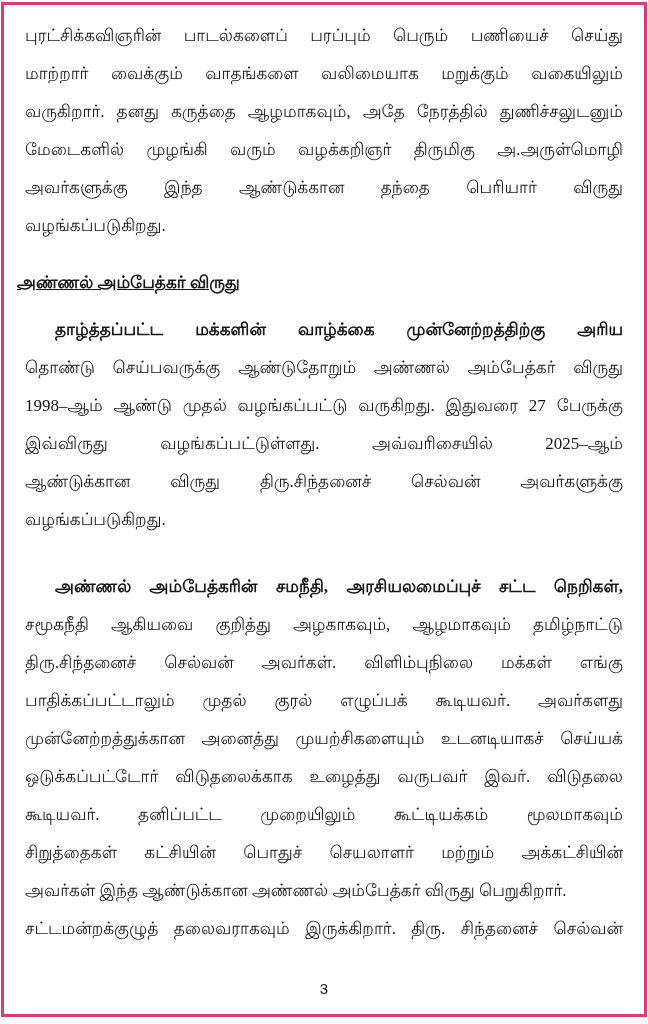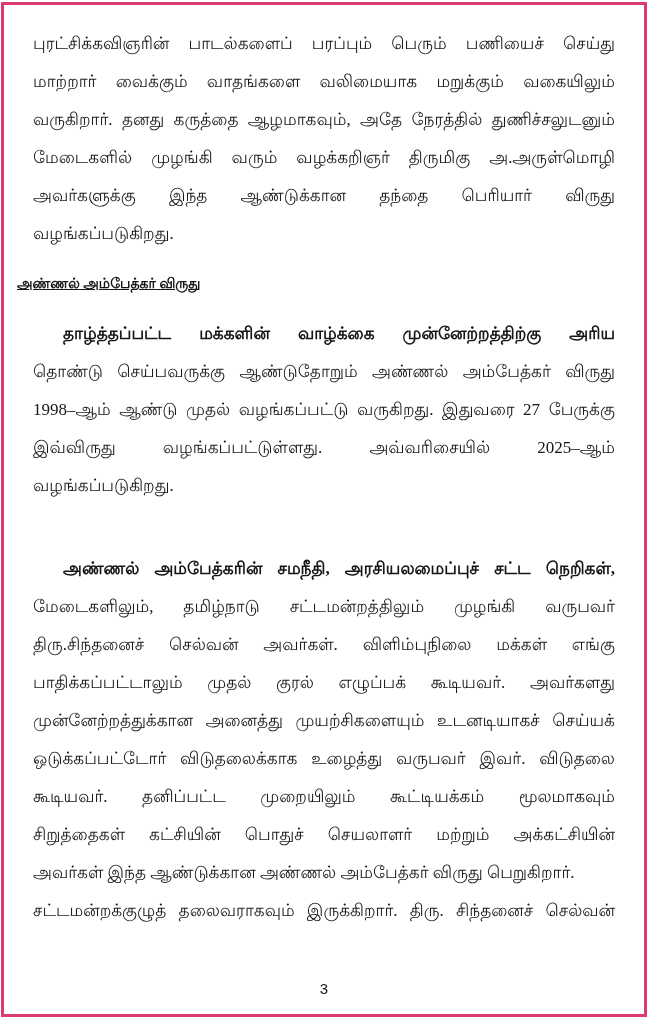--- a/index.html
+++ b/index.html
@@ -17,38 +17,38 @@
     left: 1px; top: 2px; right: 1px; bottom: 7px;
     border: 3px solid var(--border-color);
     background: var(--bg);
   }
   .content {
     position: absolute;
     left: 13px; right: 13px; top: 4px; bottom: 40px;
     font-size: 17px;
     line-height: 38px;
   }
-  .para { margin: 16px; }
+  .para { margin: 8px; }
   .para .line {
     text-align: justify;
     text-align-last: justify;
     white-space: normal;
   }
   .para .line.last {
     text-align-last: left;
   }
   .para.indent .line.first {
     text-indent: 30px;
     font-weight: bold;
   }
   .section-heading {
     font-weight: bold;
     text-decoration: underline;
-    margin: 10px 0 13px 0;
-    font-size: 14px;
+    margin: 23px 0 13px 0;
+    font-size: 17px;
     line-height: 30px;
     text-align: left;
   }
   .para-gap { height: 13px; }
   .page-number {
     position: absolute;
     left: 0; right: 0; bottom: 16px;
     text-align: center;
     font-size: 15px;
     line-height: 18px;
@@ -70,28 +70,29 @@
         <div class="line last">வழங்கப்படுகிறது.</div>
       </div>
 
     <h2 class="section-heading">அண்ணல் அம்பேத்கர் விருது</h2>
 
     <div class="para indent">
         <div class="line first">தாழ்த்தப்பட்ட மக்களின் வாழ்க்கை முன்னேற்றத்திற்கு அரிய</div>
         <div class="line">தொண்டு செய்பவருக்கு ஆண்டுதோறும் அண்ணல் அம்பேத்கர் விருது</div>
         <div class="line">1998–ஆம் ஆண்டு முதல் வழங்கப்பட்டு வருகிறது. இதுவரை 27 பேருக்கு</div>
         <div class="line">இவ்விருது வழங்கப்பட்டுள்ளது. அவ்வரிசையில் 2025–ஆம்</div>
+        <div class="line">ஆண்டுக்கான விருது திரு.சிந்தனைச் செல்வன் அவர்களுக்கு</div>
         <div class="line last">வழங்கப்படுகிறது.</div>
       </div>
 
     <div class="para-gap"></div>
 
     <div class="para indent">
         <div class="line first">அண்ணல் அம்பேத்கரின் சமநீதி, அரசியலமைப்புச் சட்ட நெறிகள்,</div>
-        <div class="line">மேடைகளிலும், தமிழ்நாடு சட்டமன்றத்திலும் முழங்கி வருபவர்</div>
+        <div class="line">சமூகநீதி ஆகியவை குறித்து அழகாகவும், ஆழமாகவும் தமிழ்நாட்டு</div>
         <div class="line">திரு.சிந்தனைச் செல்வன் அவர்கள். விளிம்புநிலை மக்கள் எங்கு</div>
         <div class="line">பாதிக்கப்பட்டாலும் முதல் குரல் எழுப்பக் கூடியவர். அவர்களது</div>
         <div class="line">முன்னேற்றத்துக்கான அனைத்து முயற்சிகளையும் உடனடியாகச் செய்யக்</div>
         <div class="line">ஒடுக்கப்பட்டோர் விடுதலைக்காக உழைத்து வருபவர் இவர். விடுதலை</div>
         <div class="line">கூடியவர். தனிப்பட்ட முறையிலும் கூட்டியக்கம் மூலமாகவும்</div>
         <div class="line">சிறுத்தைகள் கட்சியின் பொதுச் செயலாளர் மற்றும் அக்கட்சியின்</div>
         <div class="line last">அவர்கள் இந்த ஆண்டுக்கான அண்ணல் அம்பேத்கர் விருது பெறுகிறார்.</div>
         <div class="line">சட்டமன்றக்குழுத் தலைவராகவும் இருக்கிறார். திரு. சிந்தனைச் செல்வன்</div>
       </div>
 

